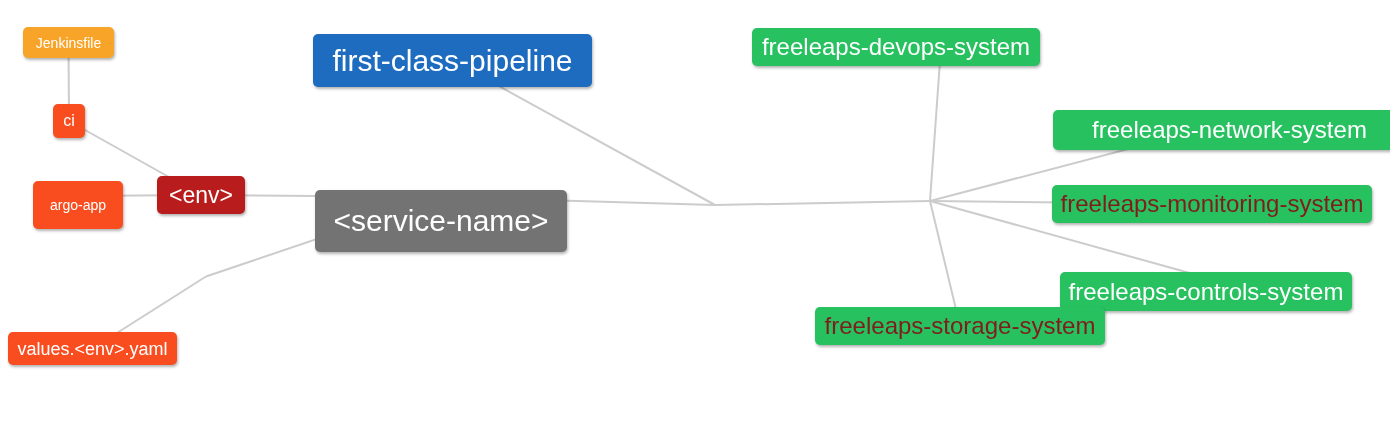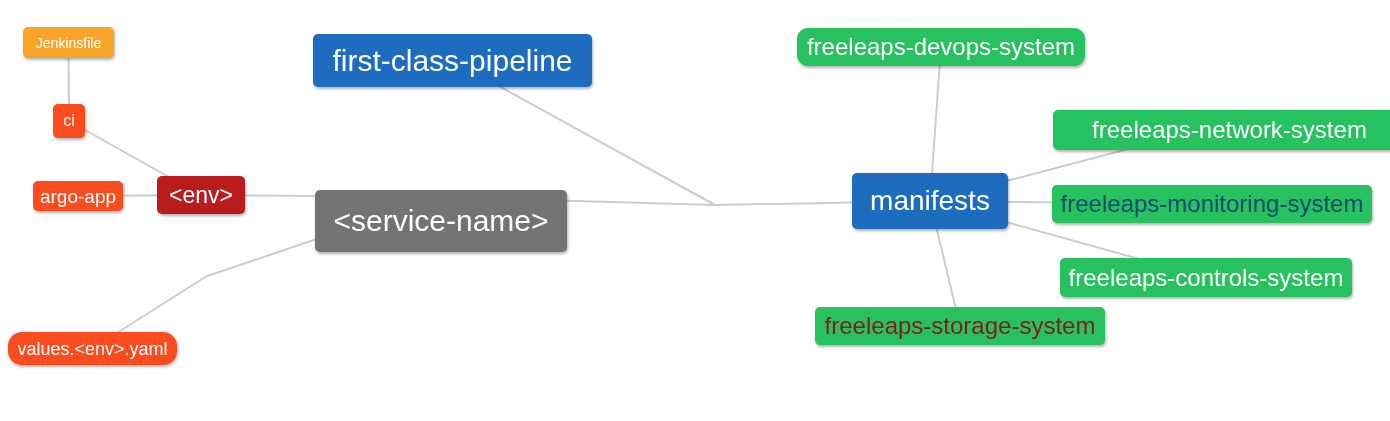--- a/index.html
+++ b/index.html
@@ -55,24 +55,23 @@
       <line x1="715" y1="205" x2="930" y2="201" stroke="#cccccc" stroke-width="2"></line>
       <line x1="930" y1="201" x2="941" y2="47" stroke="#cccccc" stroke-width="2"></line>
       <line x1="930" y1="201" x2="1200.5" y2="130" stroke="#cccccc" stroke-width="2"></line>
       <line x1="930" y1="201" x2="1212" y2="204" stroke="#cccccc" stroke-width="2"></line>
       <line x1="930" y1="201" x2="1206" y2="277.5" stroke="#cccccc" stroke-width="2"></line>
       <line x1="930" y1="201" x2="960" y2="326" stroke="#cccccc" stroke-width="2"></line>
     </svg>
 
 <div class="node" style="left: 23px; top: 27px; width: 91px; height: 31px; font-size: 14px; background: rgb(248, 164, 40); color: rgb(255, 255, 255);">Jenkinsfile</div>
     <div class="node" style="left: 53px; top: 104px; width: 32px; height: 34px; font-size: 16px; background: rgb(249, 77, 32); color: rgb(255, 255, 255);">ci</div>
-    <div class="node" style="left: 33px; top: 181px; width: 90px; height: 30px; font-size: 19px; background: rgb(249, 77, 32); color: rgb(255, 255, 255);">argo-app</div>
+    <div class="node" style="left: 33px; top: 181px; width: 90px; height: 48px; font-size: 14px; background: rgb(249, 77, 32); color: rgb(255, 255, 255);">argo-app</div>
     <div class="node" style="left: 157px; top: 176px; width: 88px; height: 38px; font-size: 23px; background: #b91c1c; color: rgb(255, 255, 255);">&lt;env&gt;</div>
-    <div class="node" style="left: 8px; top: 332px; width: 169px; height: 33px; font-size: 18px; background: rgb(249, 77, 32); color: rgb(255, 255, 255); border-radius: 14px;">values.&lt;env&gt;.yaml</div>
+    <div class="node" style="left: 8px; top: 332px; width: 169px; height: 33px; font-size: 18px; background: rgb(249, 77, 32); color: rgb(255, 255, 255);">values.&lt;env&gt;.yaml</div>
     <div class="node" style="left: 313px; top: 34px; width: 279px; height: 53px; font-size: 30px; background: rgb(30, 108, 192); color: rgb(255, 255, 255);">first-class-pipeline</div>
     <div class="node" style="left: 315px; top: 172px; width: 252px; height: 62px; font-size: 30px; background: #737373; color: rgb(255, 255, 255); margin-top: 18px;">&lt;service-name&gt;</div>
-    <div class="node" style="left: 852px; top: 173px; width: 156px; height: 56px; font-size: 28px; background: rgb(30, 108, 192); color: rgb(255, 255, 255);">manifests</div>
-    <div class="node" style="left: 797px; top: 28px; width: 288px; height: 38px; font-size: 24px; background: rgb(39, 193, 96); color: rgb(255, 255, 255); border-radius: 11px;">freeleaps-devops-system</div>
+    <div class="node" style="left: 752px; top: 28px; width: 288px; height: 38px; font-size: 24px; background: rgb(39, 193, 96); color: rgb(255, 255, 255);">freeleaps-devops-system</div>
     <div class="node" style="left: 1053px; top: 110px; width: 353px; height: 40px; font-size: 24px; background: rgb(39, 193, 96); color: rgb(255, 255, 255);">freeleaps-network-system</div>
-    <div class="node" style="left: 1052px; top: 185px; width: 320px; height: 38px; font-size: 24px; background: rgb(39, 193, 96); color: #0c4a6e;">freeleaps-monitoring-system</div>
-    <div class="node" style="left: 1060px; top: 258px; width: 292px; height: 39px; font-size: 24px; background: rgb(39, 193, 96); color: rgb(255, 255, 255);">freeleaps-controls-system</div>
+    <div class="node" style="left: 1052px; top: 185px; width: 320px; height: 38px; font-size: 24px; background: rgb(39, 193, 96); color: #7f1d1d;">freeleaps-monitoring-system</div>
+    <div class="node" style="left: 1060px; top: 272px; width: 292px; height: 39px; font-size: 24px; background: rgb(39, 193, 96); color: rgb(255, 255, 255);">freeleaps-controls-system</div>
     <div class="node" style="left: 815px; top: 307px; width: 290px; height: 38px; font-size: 24px; background: rgb(39, 193, 96); color: #7f1d1d;">freeleaps-storage-system</div>
   </div>
 
 </body></html>

